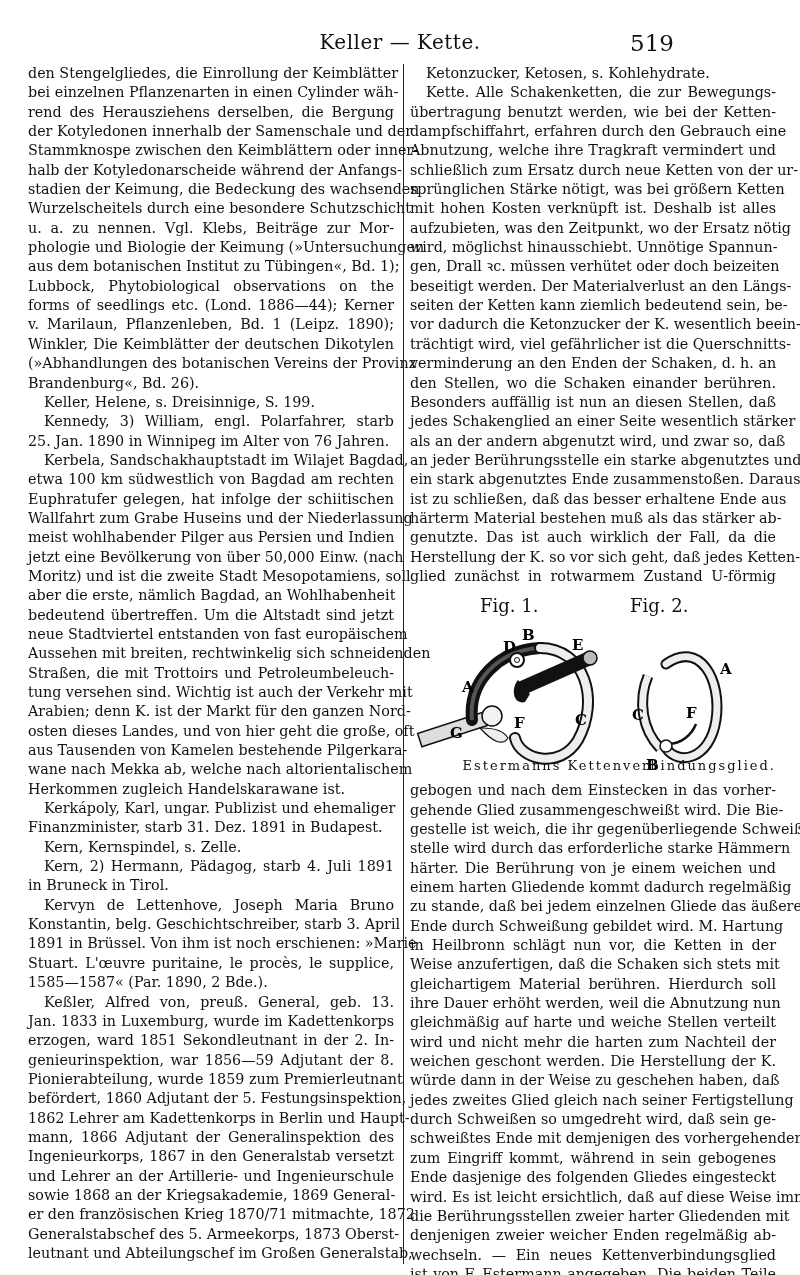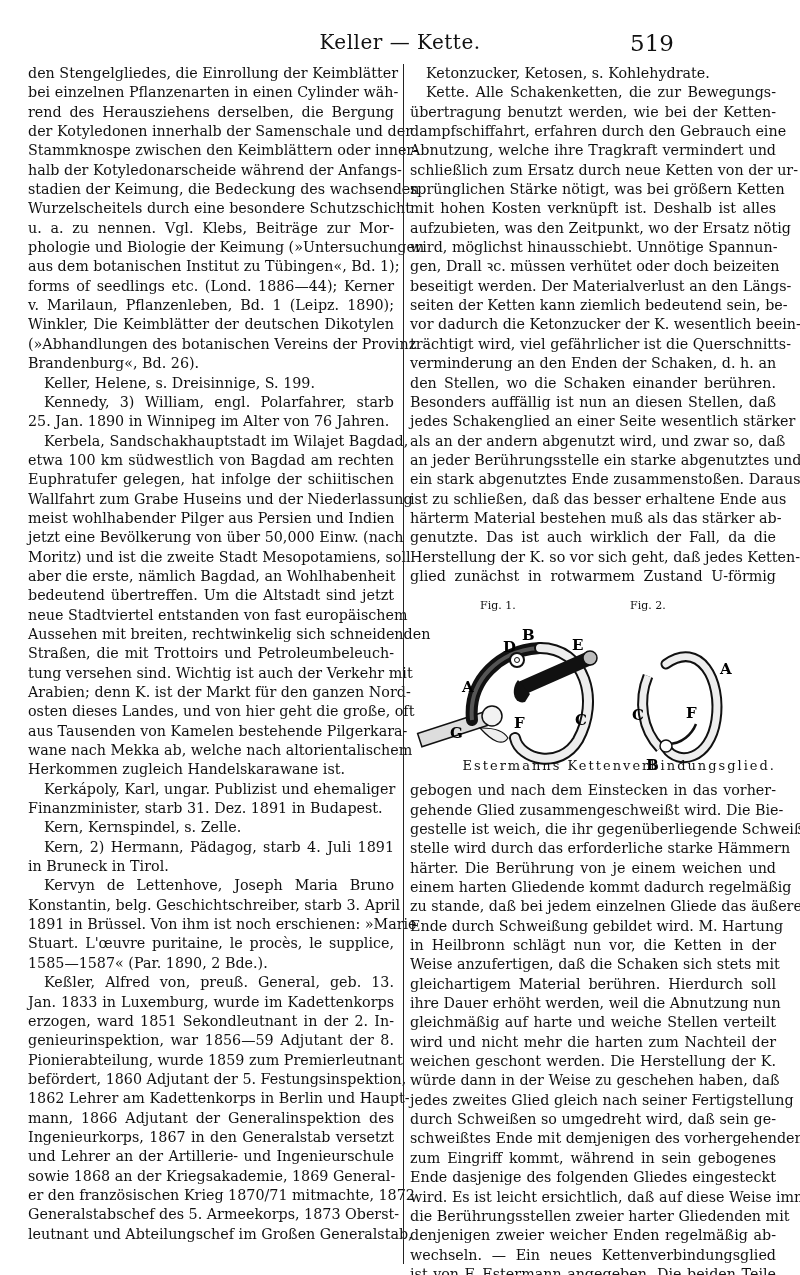--- a/index.html
+++ b/index.html
@@ -12,21 +12,21 @@
   .col { position: absolute; top: 64px; width: 366px; font-size: 14.3px; line-height: 19.35px;
          text-align: justify; }
   .col-left { left: 28px; }
   .col-right { left: 410px; }
   .rule { position: absolute; left: 403px; top: 64px; width: 1px; height: 1200px; background: #222; }
   .line { display: block; white-space: nowrap; height: 19.35px; text-align: justify; text-align-last: justify; }
   .line.last { text-align-last: left; }
   .line.indent { padding-left: 16px; }
   .head { font-weight: normal; }
   .figure { position: relative; width: 366px; height: 185px; margin: 6px 0 4px 0; }
-  .fig-label { position: absolute; top: 4px; font-size: 11px; }
+  .fig-label { position: absolute; top: 4px; font-size: 18px; }
   .fig-caption { position: absolute; bottom: 2px; left: 0; width: 366px; text-align: right;
                  font-size: 13px; letter-spacing: 2px; }
   svg text { font-family: "DejaVu Serif", serif; font-size: 15px; font-weight: bold; }
 </style>
 </head>
 <body>
 
 <div class="header">
   <div class="header-title">Keller — Kette.</div>
   <div class="page-number">519</div>
@@ -37,20 +37,21 @@
     <span class="line"><span>bei einzelnen Pflanzenarten in einen Cylinder wäh-</span></span>
     <span class="line"><span>rend des Herausziehens derselben, die Bergung</span></span>
     <span class="line"><span>der Kotyledonen innerhalb der Samenschale und der</span></span>
     <span class="line"><span>Stammknospe zwischen den Keimblättern oder inner-</span></span>
     <span class="line"><span>halb der Kotyledonarscheide während der Anfangs-</span></span>
     <span class="line"><span>stadien der Keimung, die Bedeckung des wachsenden</span></span>
     <span class="line"><span>Wurzelscheitels durch eine besondere Schutzschicht</span></span>
     <span class="line"><span>u. a. zu nennen.  Vgl. Klebs, Beiträge zur Mor-</span></span>
     <span class="line"><span>phologie und Biologie der Keimung (»Untersuchungen</span></span>
     <span class="line"><span>aus dem botanischen Institut zu Tübingen«, Bd. 1);</span></span>
+    <span class="line"><span>Lubbock, Phytobiological observations on the</span></span>
     <span class="line"><span>forms of seedlings etc. (Lond. 1886—44); Kerner</span></span>
     <span class="line"><span>v. Marilaun, Pflanzenleben, Bd. 1 (Leipz. 1890);</span></span>
     <span class="line"><span>Winkler, Die Keimblätter der deutschen Dikotylen</span></span>
     <span class="line"><span>(»Abhandlungen des botanischen Vereins der Provinz</span></span>
     <span class="line last"><span>Brandenburg«, Bd. 26).</span></span>
     <span class="line indent last"><span class="head">Keller,</span><span> Helene, s. Dreisinnige, S. 199.</span></span>
     <span class="line indent"><span class="head">Kennedy,</span><span> 3) William, engl. Polarfahrer, starb</span></span>
     <span class="line last"><span>25. Jan. 1890 in Winnipeg im Alter von 76 Jahren.</span></span>
     <span class="line indent"><span class="head">Kerbela,</span><span> Sandschakhauptstadt im Wilajet Bagdad,</span></span>
     <span class="line"><span>etwa 100 km südwestlich von Bagdad am rechten</span></span>

